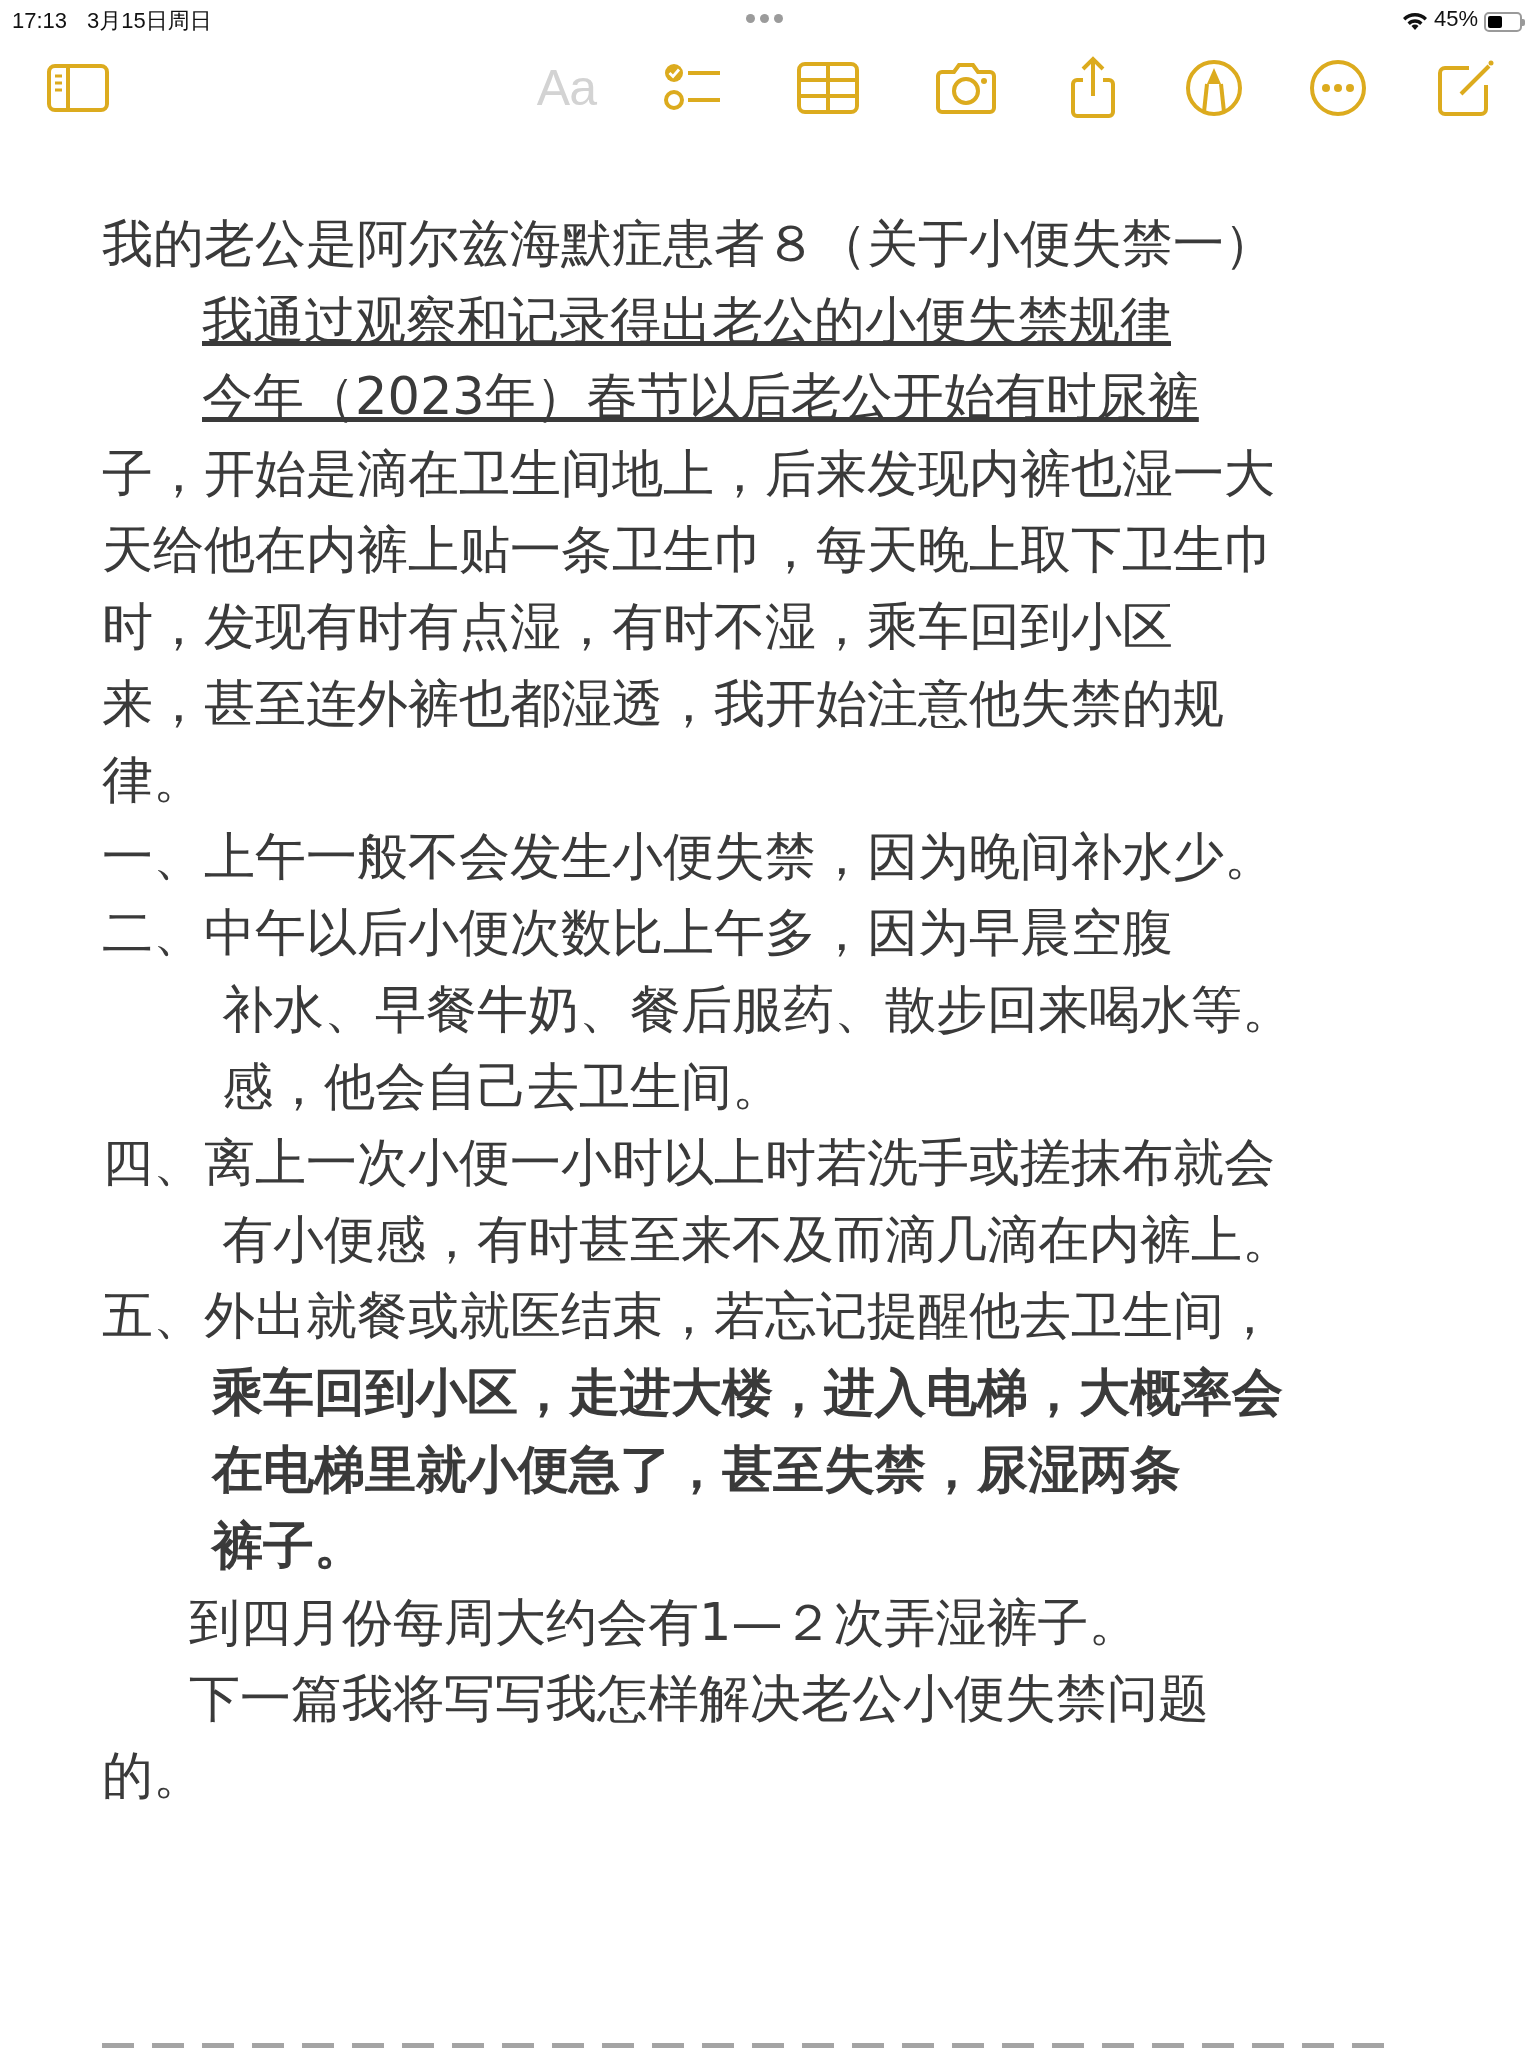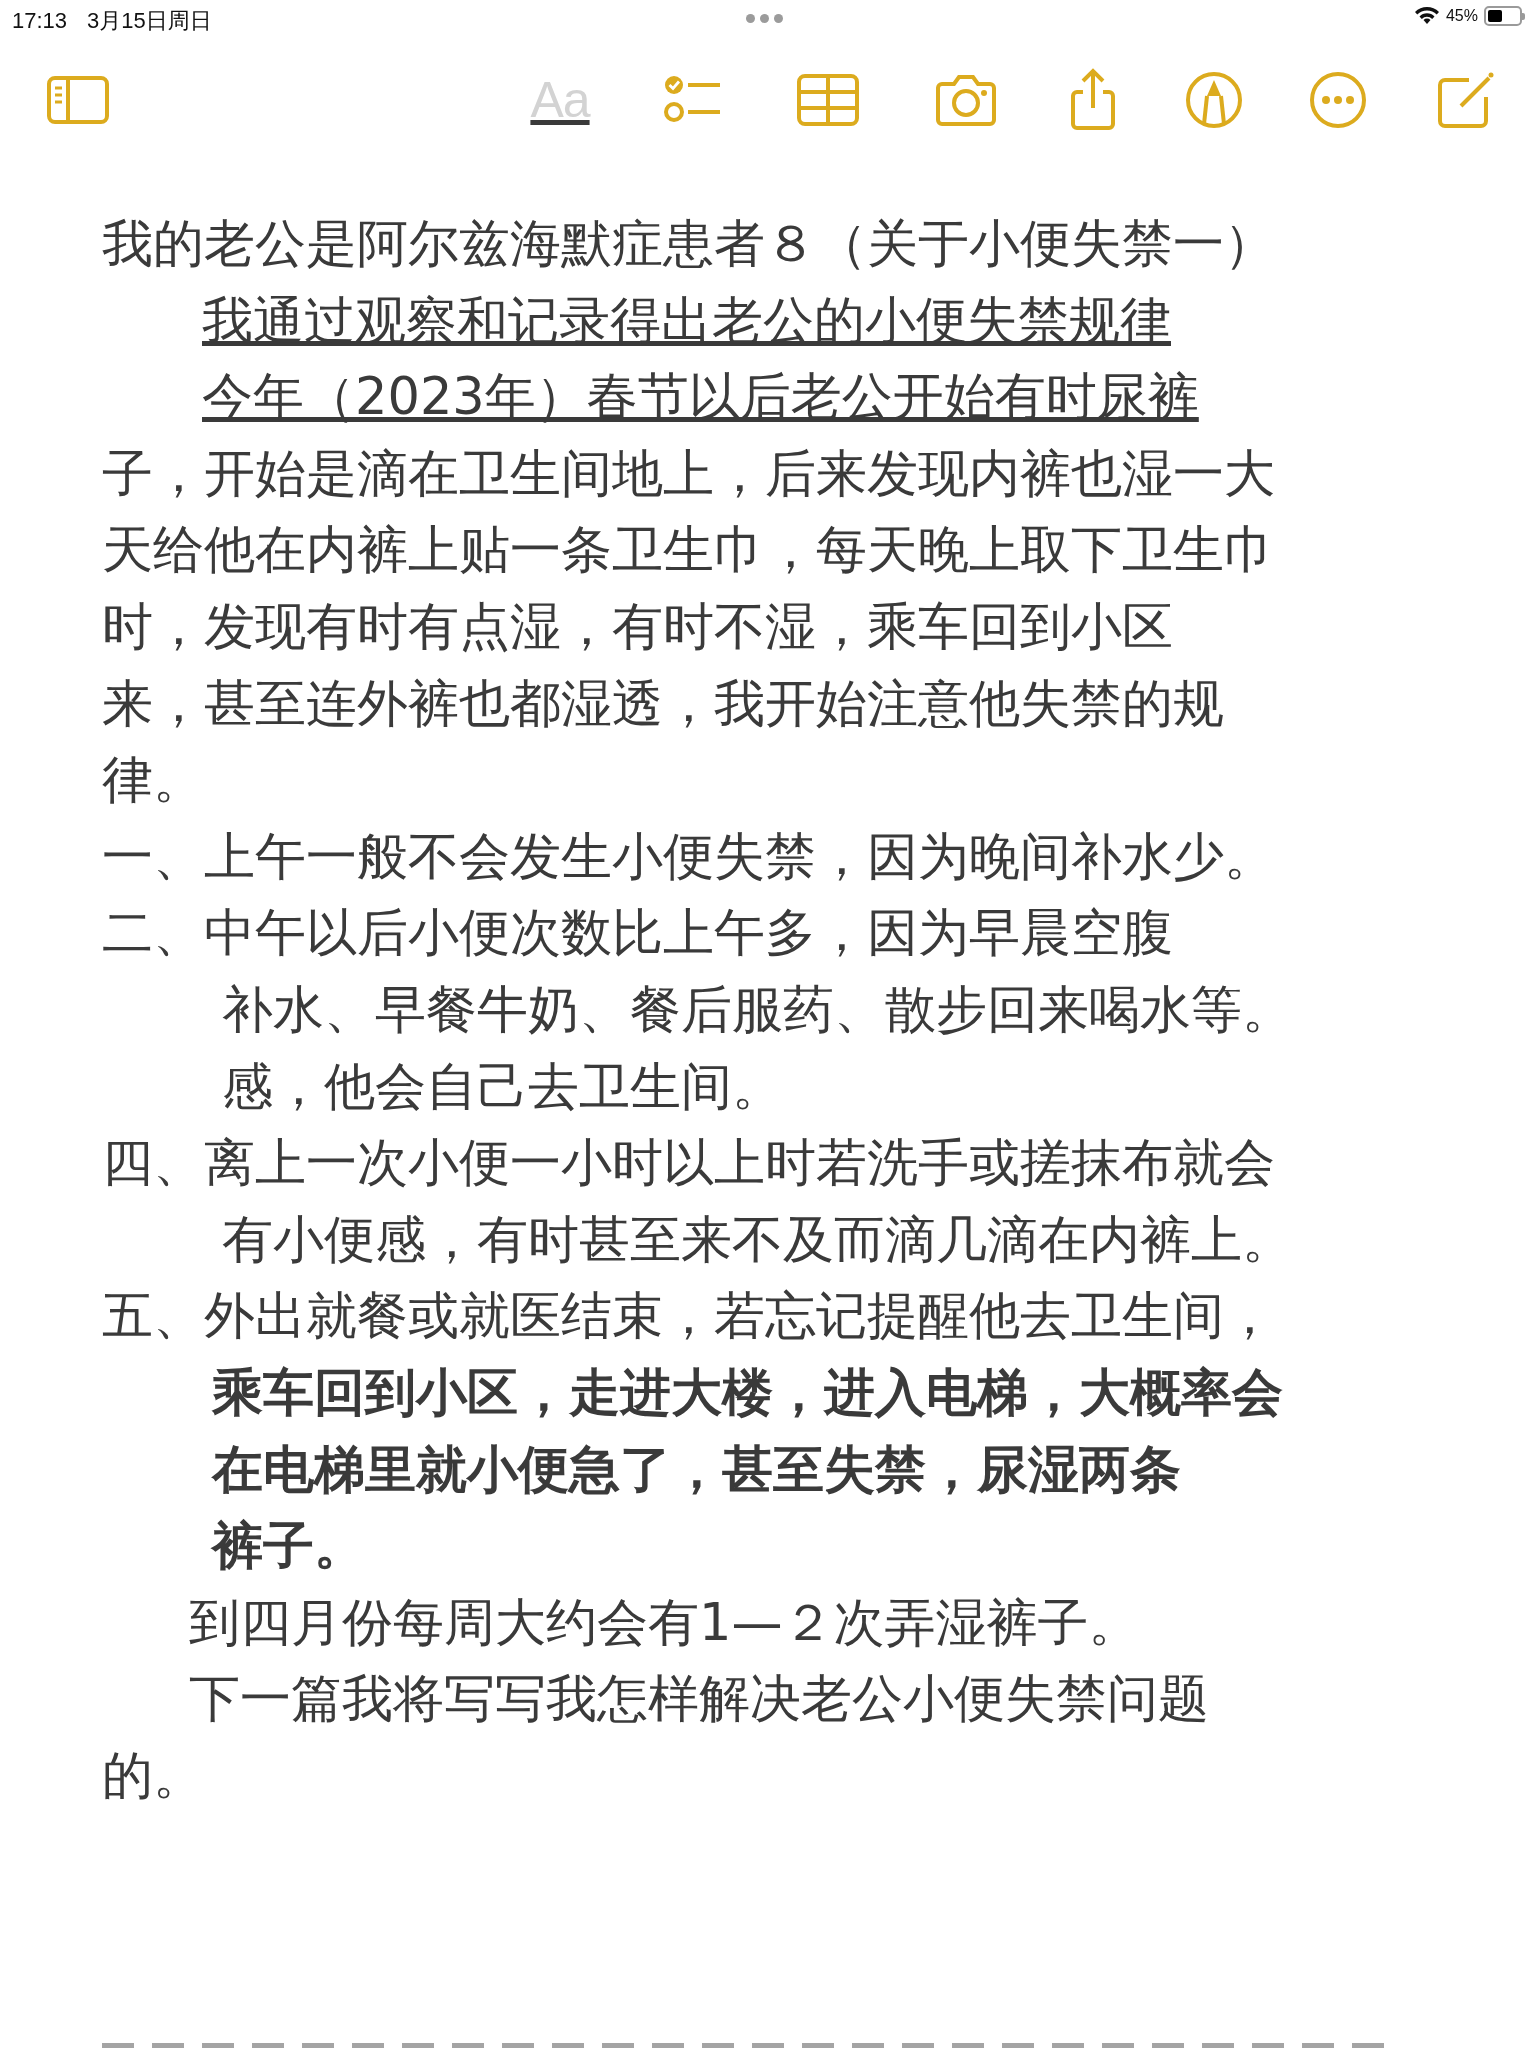--- a/index.html
+++ b/index.html
@@ -4,27 +4,27 @@
 <style>
   * { box-sizing: border-box; margin: 0; padding: 0; }
   html, body { width: 1536px; height: 2048px; background: #ffffff; overflow: hidden; }
   body { position: relative; font-family: "DejaVu Sans", "Liberation Sans", sans-serif; color: #3a3a3a; }
 
   .status-bar { position: absolute; top: 0; left: 0; width: 1536px; height: 40px; }
   .status-left { position: absolute; left: 12px; top: 6px; font-size: 22px; color: #111; font-family: "Liberation Sans", sans-serif; }
   .status-left span { margin-right: 20px; margin-top: 16px; }
   .grabber { position: absolute; left: 746px; top: 14px; display: flex; gap: 5px; }
   .grabber i { width: 9px; height: 9px; border-radius: 50%; background: #9b9b9b; display: block; }
-  .status-right { position: absolute; right: 14px; top: 6px; display: flex; align-items: center; gap: 6px; font-size: 16px; color: #111; font-family: "Liberation Sans", sans-serif; }
+  .status-right { position: absolute; right: 14px; top: 6px; display: flex; align-items: flex-end; gap: 6px; font-size: 22px; color: #111; font-family: "Liberation Sans", sans-serif; }
   .battery { width: 38px; height: 20px; border: 2px solid #9a9a9a; border-radius: 5px; position: relative; padding: 2px; }
   .battery .fill { width: 45%; height: 100%; background: #000; border-radius: 2px; }
   .battery::after { content: ""; position: absolute; right: -5px; top: 5px; width: 3px; height: 7px; background: #9a9a9a; border-radius: 0 2px 2px 0; }
 
   .toolbar { position: absolute; top: 56px; left: 0; width: 1536px; height: 64px; }
-  .tb-btn { position: absolute; top: 12px; width: 64px; height: 64px; display: flex; align-items: center; justify-content: center; cursor: pointer; text-decoration: underline; }
+  .tb-btn { position: absolute; top: 0; width: 64px; height: 64px; display: flex; align-items: center; justify-content: flex-end; cursor: pointer; }
   .tb-btn svg { width: 64px; height: 64px; }
   .tb-aa { font-family: "Liberation Sans", sans-serif; font-size: 50px; color: #d3d3d3; letter-spacing: -1px; }
 
   .note { position: absolute; top: 206px; left: 102px; width: 1340px; font-size: 51px; line-height: 76.6px; color: #3a3a3a; }
   .line { white-space: nowrap; height: 76.6px; }
   .ind1 { padding-left: 100px; text-decoration: underline; }
   .ind2 { padding-left: 120px; }
   .ind3 { padding-left: 110px; font-weight: bold; }
   .ind4 { padding-left: 87px; }
   .cut-line { position: absolute; left: 102px; top: 2036px; width: 1330px; height: 12px; overflow: hidden; }

